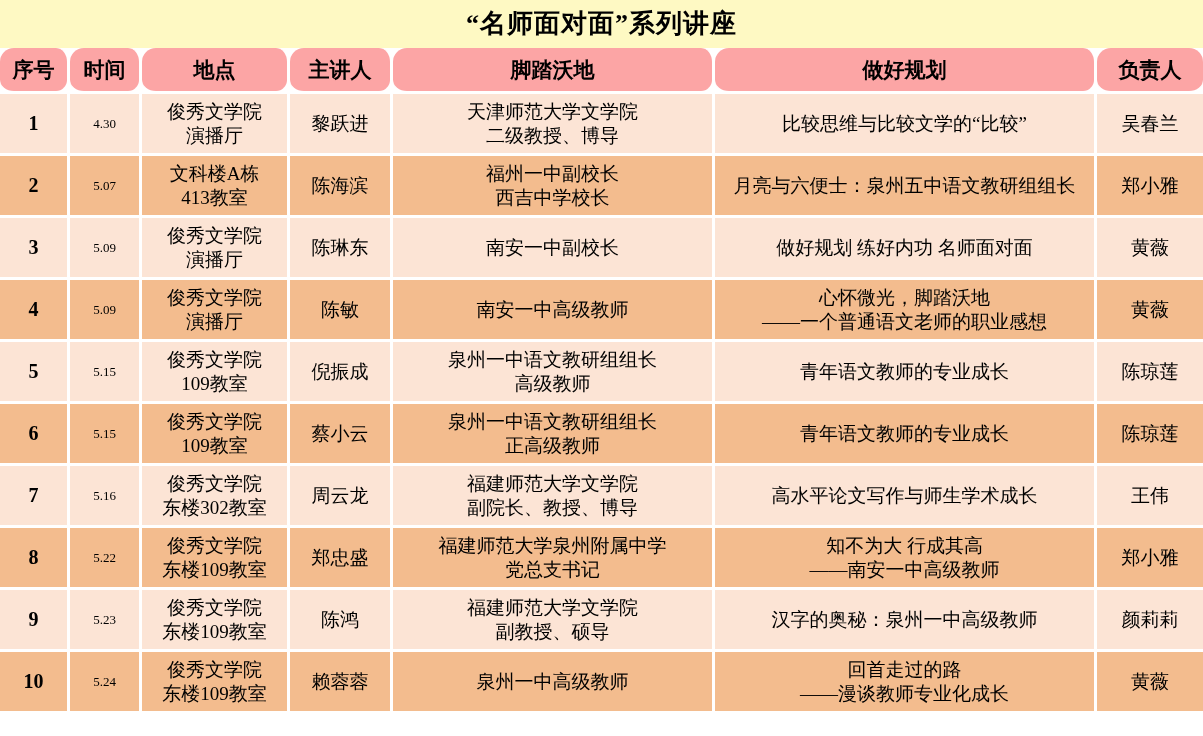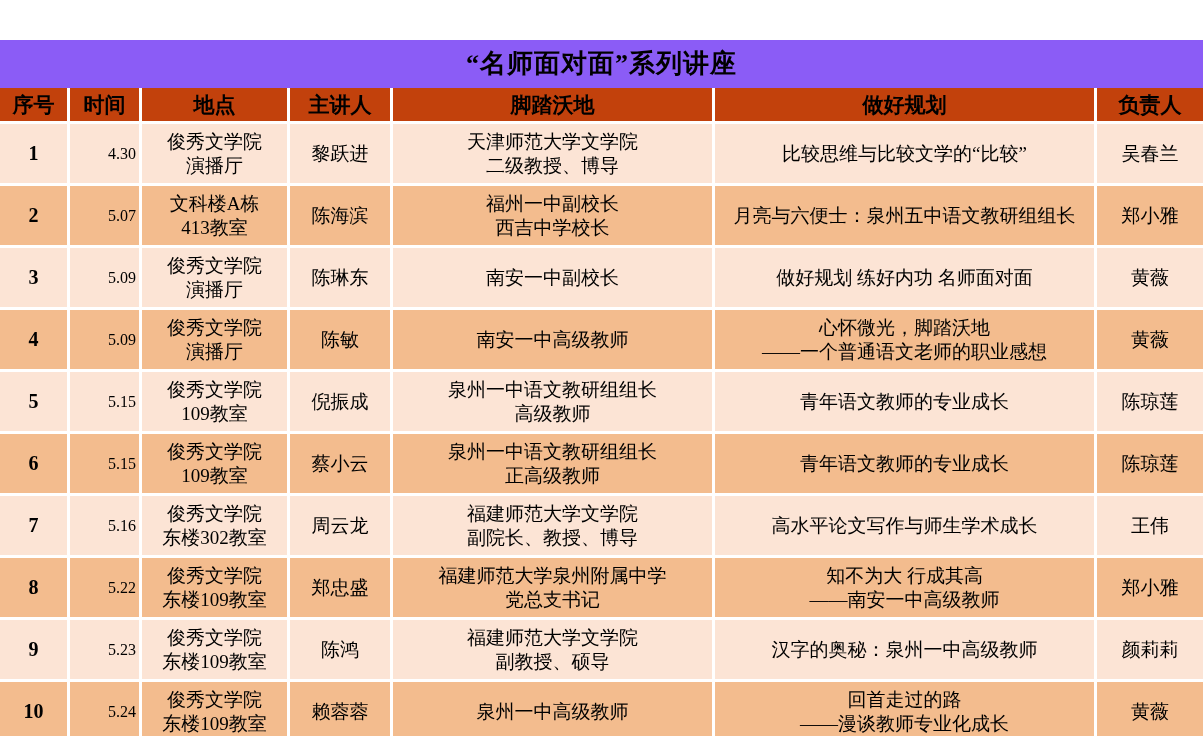--- a/index.html
+++ b/index.html
@@ -19,26 +19,25 @@
     width: 1203px;
     height: 736px;
     position: relative;
     background: #ffffff;
     box-sizing: border-box;
   }
 
   
   .title-bar {
     height: 48px;
-    background: #8b5cf6;
+    background: #fef9c3;
     display: flex;
     align-items: center;
     justify-content: center;
     box-sizing: border-box;
-    margin-top: 40px;
   }
   .title-text {
     font-size: 26px;
     font-weight: bold;
     color: #000000;
     letter-spacing: 1px;
     line-height: 1;
     font-family: "Liberation Serif", "DejaVu Serif", serif;
   }
 
@@ -60,39 +59,39 @@
     box-sizing: border-box;
     color: #000000;
     font-family: "Liberation Serif", "DejaVu Serif", serif;
   }
   table.lecture-table td:last-child,
   table.lecture-table th:last-child {
     border-right: none;
   }
 
   thead th {
-    height: 36px;
-    background: #c2410c;
+    height: 46px;
+    background: #fca5a5;
     font-size: 21px;
     font-weight: bold;
+    border-radius: 14px;
   }
 
   tbody tr { height: 62px; }
   tbody td {
     font-size: 19px;
     line-height: 1.22;
     font-weight: normal;
   }
   tbody td.col-no {
     font-weight: bold;
     font-size: 20px;
   }
   tbody td.col-time {
-    font-size: 16px;
-    text-align: right;
+    font-size: 13px;
   }
 
   tbody tr.row-light td { background: #FCE4D5; }
   tbody tr.row-dark  td { background: #F3BC8E; }
 
   
   col.c-no     { width: 70px; }
   col.c-time   { width: 72px; }
   col.c-place  { width: 148px; }
   col.c-speaker{ width: 103px; }

